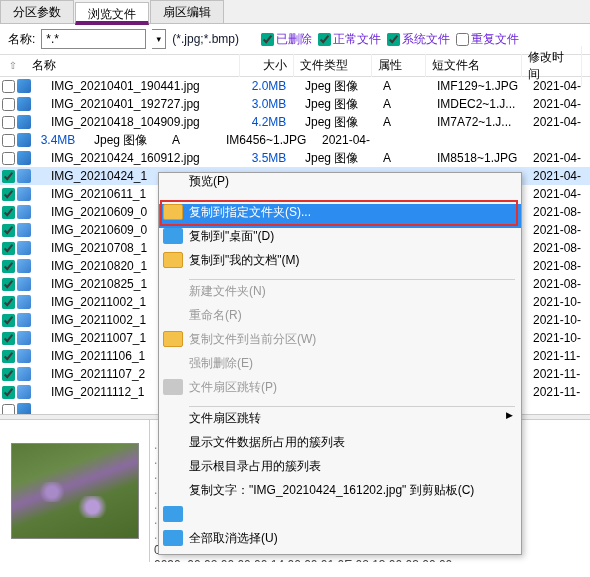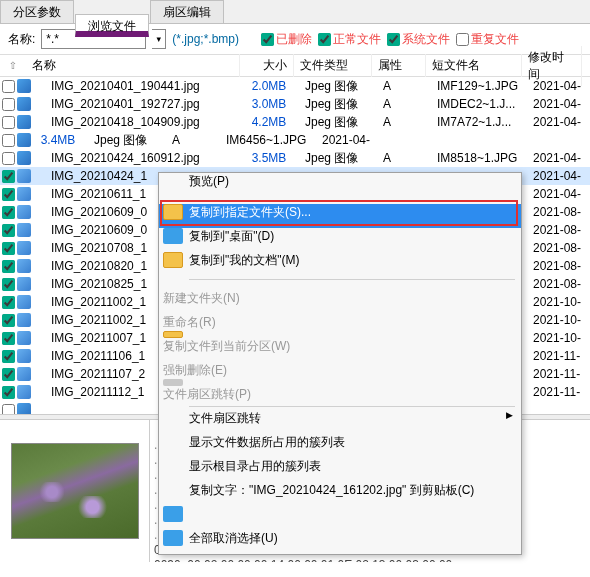--- a/index.html
+++ b/index.html
@@ -1,28 +1,28 @@
 <!DOCTYPE html>
 <html><head>
 <meta charset="utf-8">
 <style>
 * { margin: 0; padding: 0; box-sizing: border-box; font-family: "Microsoft YaHei", SimSun, sans-serif; font-size: 12px; }
 body { background: #fff; width: 590px; height: 577px; overflow: hidden; position: relative; }
 
 .tabs { display: flex; border-bottom: 1px solid #c0c0c0; background: #f0f0f0; height: 24px; }
 .tab { padding: 3px 12px; border: 1px solid #c0c0c0; border-bottom: none; margin-right: 1px; background: #e8e8e8; cursor: pointer; }
-.tab.active { background: #fff; border-bottom: 6px solid #701a75; position: relative; top: 14px; }
+.tab.active { background: #fff; border-bottom: 4px solid #701a75; position: relative; top: 2px; }
 
 .filter-bar { display: flex; align-items: center; padding: 5px 8px; gap: 6px; border-bottom: 1px solid #ddd; }
 .name-input { width: 105px; height: 20px; border: 1px solid #888; padding: 0 4px; }
 .name-dd { width: 14px; height: 20px; border: 1px solid #888; border-left: none; text-align: center; line-height: 18px; cursor: pointer; font-size: 9px; }
-.ext-label { color: #0369a1; }
+.ext-label { color: #0f172a; }
 .chk { display: inline-flex; align-items: center; gap: 2px; }
 .chk input { accent-color: #0a8; }
-.chk.green span { color: #ef4444; }
+.chk.green span { color: #6d28d9; }
 
 .header-row { display: flex; align-items: center; border-bottom: 1px solid #ddd; background: #fff; height: 22px; }
 .hdr-pre { width: 26px; display:flex; justify-content:center; gap:1px; }
 .arrow { color: #888; font-size: 10px; cursor: pointer; }
 .col { padding: 3px 6px; border-right: 1px solid #eee; }
 .col-name { width: 214px; }
 .col-size { width: 54px; text-align: right; }
 .col-type { width: 78px; }
 .col-attr { width: 54px; }
 .col-short { width: 96px; }
@@ -37,21 +37,21 @@
 .row .fname { width: 194px; overflow: hidden; white-space: nowrap; margin-left: 17px; }
 .row .size { width: 54px; text-align: center; padding-right: 6px; color: #0050d0; }
 .row .ftype { width: 78px; padding-left: 6px; }
 .row .attr { width: 54px; padding-left: 6px; }
 .row .short { width: 96px; padding-left: 6px; }
 .row .mod { width: 60px; padding-left: 6px; }
 .row.sel { background: #d4e8ff; }
 
 .ctx-menu { position: absolute; left: 158px; top: 172px; width: 364px; background: #f7f7f7; border: 1px solid #a0a0a0; box-shadow: 2px 2px 6px rgba(0,0,0,0.25); z-index: 10; }
 .ctx-item { display: flex; align-items: flex-start; height: 24px; padding: 0 8px 0 4px; cursor: pointer; }
-.ctx-item.disabled { color: #999; cursor: default; flex-direction: column; }
+.ctx-item.disabled { color: #999; cursor: default; }
 .ctx-item.hl { background: #2d8cef; color: #fff; }
 .ctx-item .mi-icon { width: 20px; height: 16px; margin-right: 6px; display:inline-block; }
 .ctx-item .mi-label { flex: 1; }
 .ctx-item .mi-arrow { font-size: 9px; }
 .ctx-sep { height: 1px; background: #d0d0d0; margin: 3px 6px 3px 30px; }
 .hl-box { position: absolute; left: 160px; top: 200px; width: 358px; height: 26px; border: 2px solid #e03030; z-index: 15; pointer-events: none; }
 
 .mi-folder { background:#f4c24a; border-radius:2px; border:1px solid #d89a20; }
 .mi-desktop { background:#3a9fe8; border-radius:2px; }
 .mi-docs { background:#f4c24a; border-radius:2px; border:1px solid #d89a20; }

